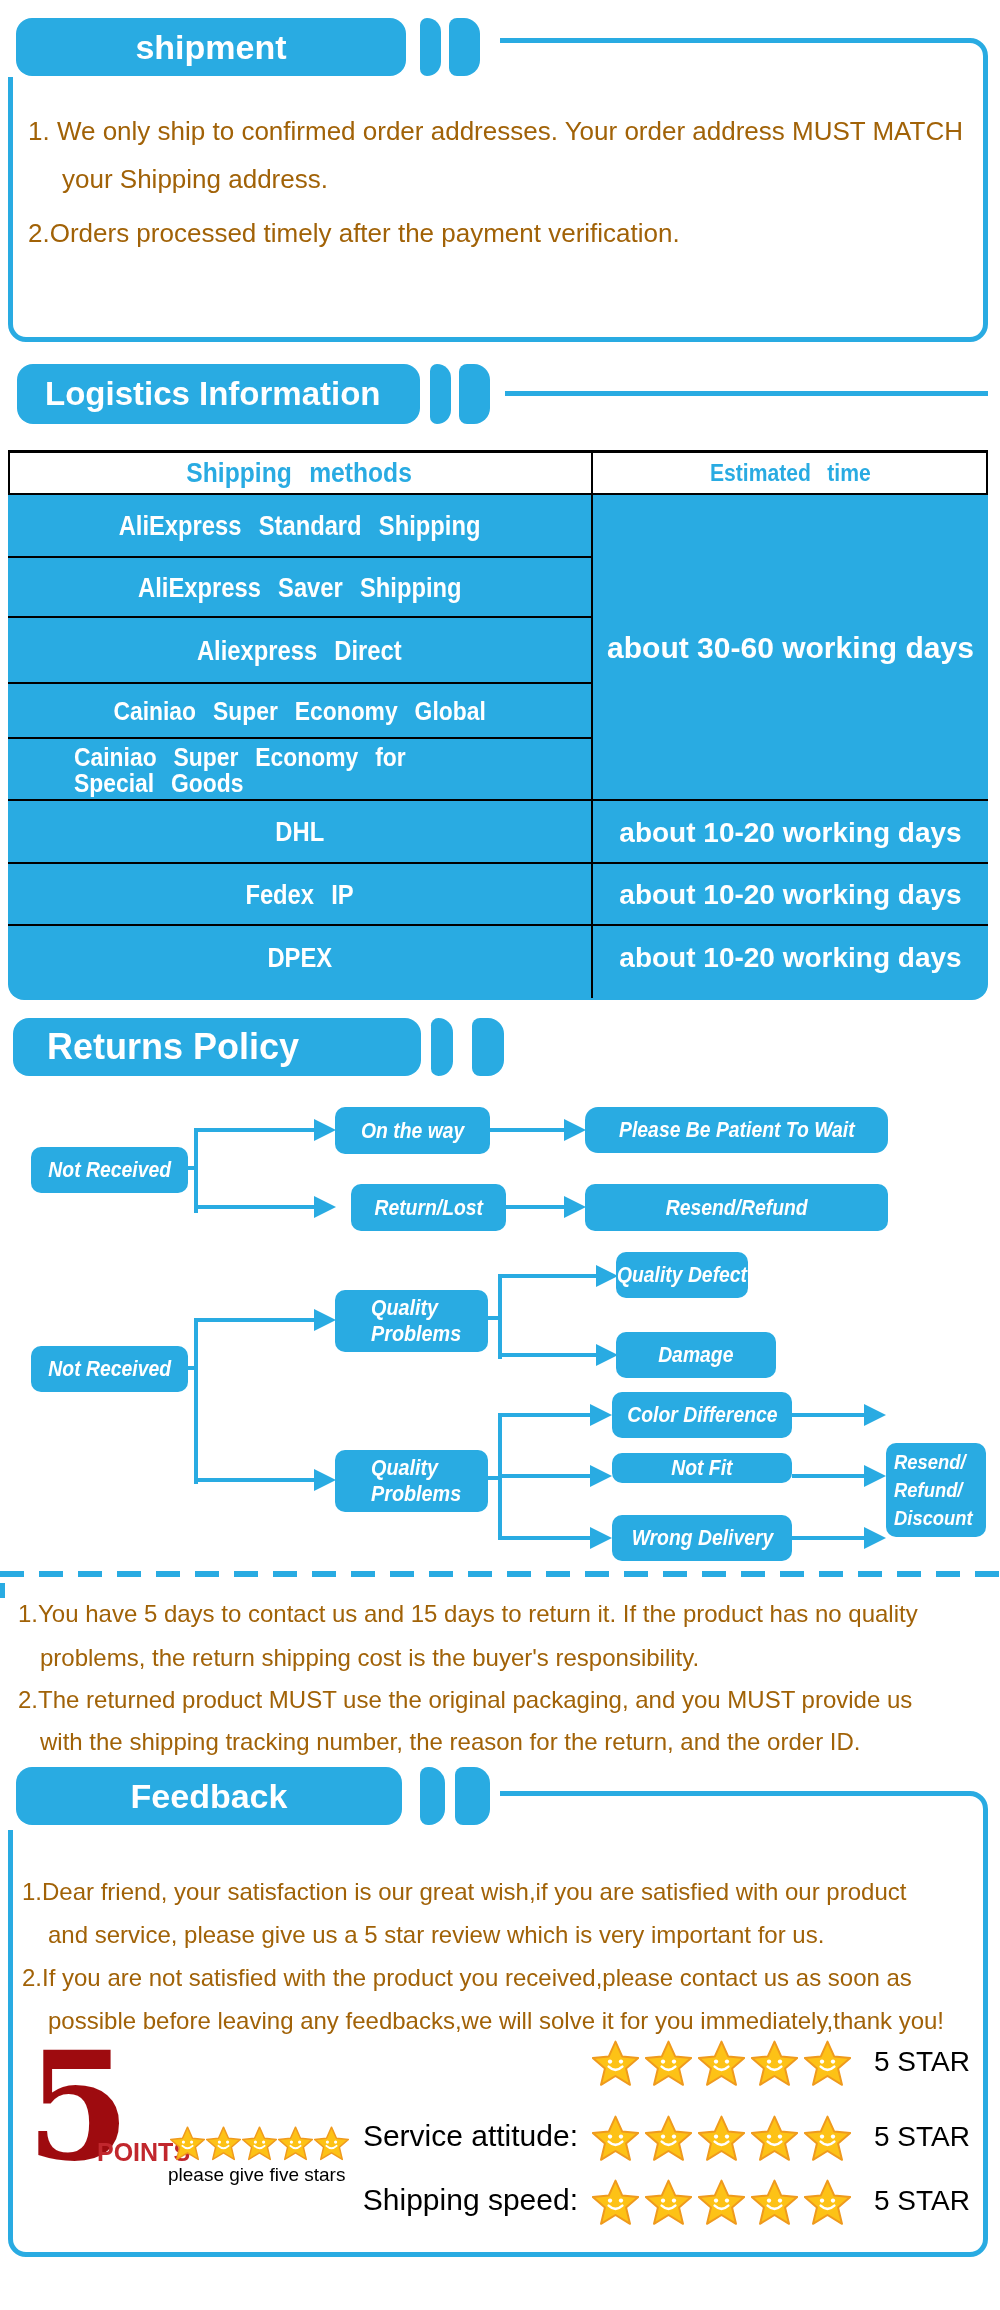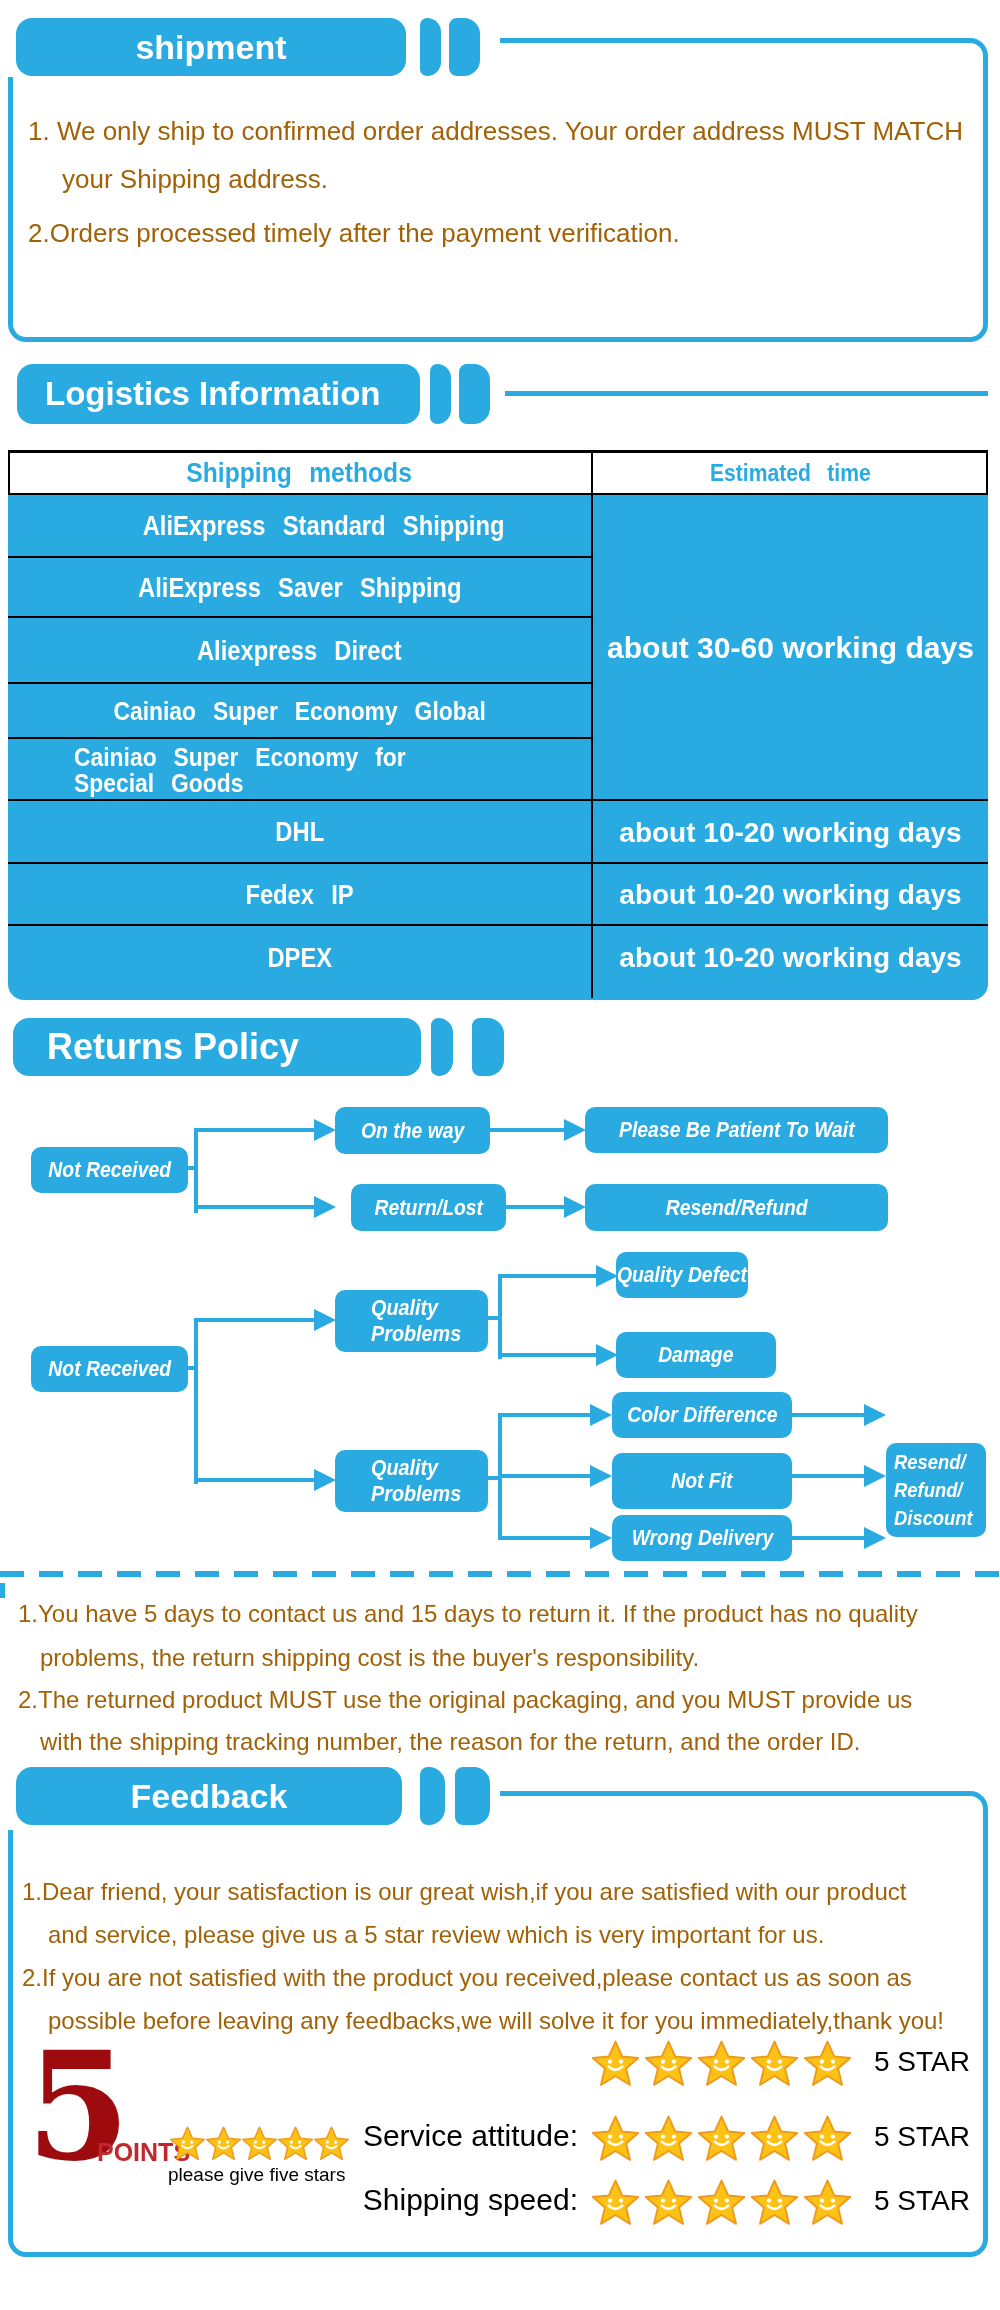--- a/index.html
+++ b/index.html
@@ -86,21 +86,21 @@
     <div class="hcell" style="left:0;top:0;width:583px;height:45px;font-size:28px;">
       <span class="cond cellcond">Shipping methods</span>
     </div>
     <div class="hcell" style="left:585px;top:0;width:395px;height:45px;font-size:24px;">
       <span class="cond cellcond">Estimated time</span>
     </div>
 
     <div class="tbody"></div>
     <div class="vline"></div>
 
-    <div class="cell" style="left:0;top:45px;width:583px;height:63px;font-size:27px;margin-left:24px;">
+    <div class="cell" style="left:0;top:45px;width:583px;height:63px;font-size:27px;">
         <span class="cond cellcond">AliExpress Standard Shipping</span>
       </div>
     <div class="cell" style="left:0;top:108px;width:583px;height:60px;font-size:27px;">
         <span class="cond cellcond">AliExpress Saver Shipping</span>
       </div>
     <div class="cell" style="left:0;top:168px;width:583px;height:66px;font-size:27px;">
         <span class="cond cellcond">Aliexpress Direct</span>
       </div>
     <div class="cell" style="left:0;top:234px;width:583px;height:55px;font-size:26px;">
         <span class="cond cellcond">Cainiao Super Economy Global</span>
@@ -148,21 +148,21 @@
   </div>
   <div class="dshape" style="left:431px;top:1018px;width:22px;height:58px;"></div>
   <div class="dshape" style="left:472px;top:1018px;width:32px;height:58px;"></div>
 
   <div class="fc-box" style="left:31px;top:1147px;width:157px;height:46px;">
       <span class="cond">Not Received</span>
     </div>
   <div class="fc-box" style="left:335px;top:1107px;width:155px;height:47px;">
       <span class="cond">On the way</span>
     </div>
-  <div class="fc-box" style="left:585px;top:1107px;width:303px;height:46px;">
+  <div class="fc-box" style="left:585px;top:1107px;width:303px;height:46px;border-radius:13px;">
       <span class="cond">Please Be Patient To Wait</span>
     </div>
   <div class="fc-box" style="left:335px;top:1184px;width:155px;height:47px;margin-left:16px;">
       <span class="cond">Return/Lost</span>
     </div>
   <div class="fc-box" style="left:585px;top:1184px;width:303px;height:47px;">
       <span class="cond">Resend/Refund</span>
     </div>
 
   <div class="line" style="left:188px;top:1166px;width:10px;height:4px;"></div>
@@ -193,21 +193,21 @@
     </div>
   <div class="fc-box fc-left" style="left:335px;top:1450px;width:153px;height:62px;padding-left:36px;box-sizing:border-box;">
     <span class="fc-col" style="transform:scaleX(0.9);transform-origin:left center;">
       <span>Quality</span>
         <span>Problems</span>
     </span>
   </div>
   <div class="fc-box" style="left:612px;top:1392px;width:180px;height:46px;">
       <span class="cond">Color Difference</span>
     </div>
-  <div class="fc-box" style="left:612px;top:1453px;width:180px;height:56px;">
+  <div class="fc-box" style="left:612px;top:1453px;width:180px;height:30px;">
       <span class="cond">Not Fit</span>
     </div>
   <div class="fc-box" style="left:612px;top:1515px;width:180px;height:46px;">
       <span class="cond">Wrong Delivery</span>
     </div>
   <div class="fc-box fc-left" style="left:886px;top:1443px;width:100px;height:94px;padding-left:8px;box-sizing:border-box;font-size:20px;">
     <span class="fc-col" style="line-height:28px;transform:scaleX(0.92);transform-origin:left center;">
       <span>Resend/</span>
         <span>Refund/</span>
         <span>Discount</span>

